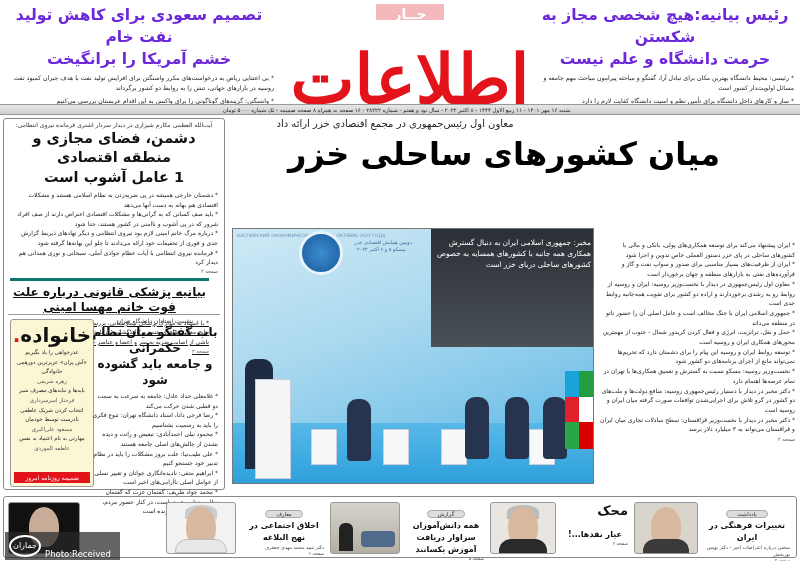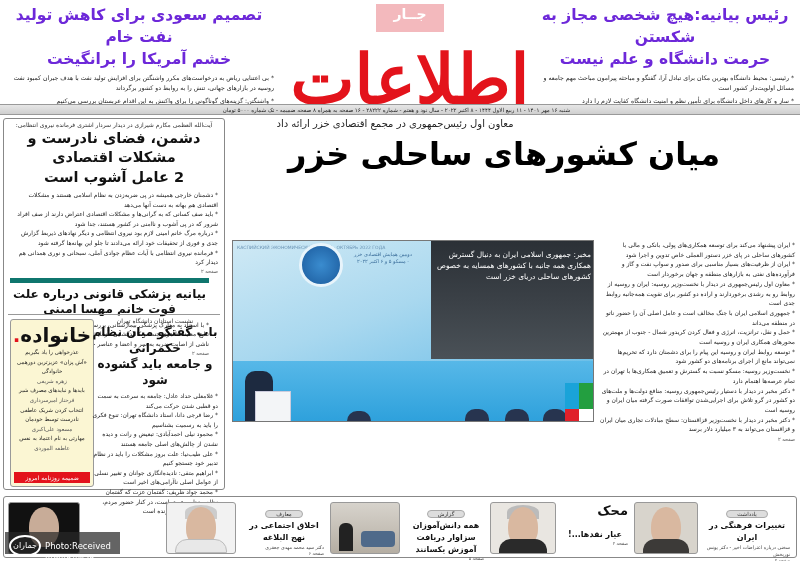--- a/index.html
+++ b/index.html
@@ -8,51 +8,51 @@
 
   
   .teaser { position: absolute; top: 4px; text-align: center; }
   .teaser h2 { font-family: "DejaVu Sans", sans-serif; font-weight: bold; font-size: 15.5px; line-height: 22px; color: #6d28d9; }
   .teaser .bul { font-size: 6.2px; line-height: 10px; text-align: right; margin-top: 3px; color: #222; }
   .teaser .pg { font-size: 5px; text-align: left; color: #444; margin-top: 2px; }
   .teaser-left { left: 4px; width: 270px; }
   .teaser-right { right: 6px; width: 258px; }
 
   .logo-wrap { position: absolute; left: 290px; top: 2px; width: 240px; height: 100px; }
-  .logo-tag { position: absolute; left: 86px; top: 2px; width: 68px; height: 28px; background: #f3b9bd; color: #fff; font-weight: bold; font-size: 14px; text-align: center; line-height: 20px; }
+  .logo-tag { position: absolute; left: 86px; top: 2px; width: 68px; height: 16px; background: #f3b9bd; color: #fff; font-weight: bold; font-size: 14px; text-align: center; line-height: 20px; }
   .logo-text { position: absolute; left: 0; top: 8px; width: 240px; text-align: center; font-family: "DejaVu Serif", serif; font-weight: bold; font-size: 68px; color: #e3131b; line-height: 90px; letter-spacing: -2px; margin-top: 24px; }
 
   .dateline { position: absolute; left: 0; top: 104px; width: 800px; height: 11px; background: linear-gradient(#e6e6e6,#cfcfcf); border-top: 1px solid #999; border-bottom: 1px solid #999; font-size: 5.5px; line-height: 10px; padding-right: 230px; color: #222; white-space: nowrap; overflow: hidden; }
 
   
   .main-kicker { position: absolute; right: 225px; top: 118px; width: 360px; text-align: center; font-size: 10px; color: #222; }
   .main-head { position: absolute; right: 6px; top: 132px; width: 580px; text-align: center; font-weight: bold; font-size: 32px; line-height: 44px; color: #000; }
 
   
   .left-col { position: absolute; left: 3px; top: 118px; width: 222px; height: 372px; border: 1px solid #888; border-radius: 3px; background: #fff; }
   .story1 { padding: 2px 6px 0 6px; text-align: center; }
   .story1 .kick { font-size: 6px; color: #333; }
   .story1 h3 { font-size: 14.5px; line-height: 19px; font-weight: bold; margin-top: 1px; }
   .bul-list { text-align: right; font-size: 6px; line-height: 9.6px; color: #222; margin-top: 3px; }
   .pg-ref { font-size: 5px; color: #555; text-align: right; margin-top: 1px; }
-  .story2 { border-top: 5px solid #0f766e; margin: 4px 15px 0 6px; padding-top: 4px; text-align: center; }
+  .story2 { border-top: 3px solid #0f766e; margin: 4px 15px 0 6px; padding-top: 4px; text-align: center; text-decoration: underline; }
   .story2 h3 { font-size: 12px; font-weight: bold; line-height: 15px; }
   .lower { position: absolute; top: 195px; left: 0; right: 0; bottom: 0; border-top: 1px solid #999; margin: 0 4px; }
   .family { position: absolute; left: 2px; top: 4px; width: 84px; height: 168px; border: 1px solid #999; border-radius: 3px; background: #fbf6d3; text-align: center; overflow: hidden; }
   .family .fl-logo { font-weight: bold; font-size: 20px; line-height: 26px; color: #111; margin-top: 2px; }
   .family .fl-logo span.dot { color: #e3131b; }
   .family .fl-items { font-size: 5.5px; line-height: 9.6px; color: #222; padding: 0 3px; }
   .family .fl-items .auth { color: #555; }
   .family .fl-foot { position: absolute; bottom: 3px; left: 3px; right: 3px; background: #e3131b; color: #fff; font-size: 6px; line-height: 11px; }
   .story3 { position: absolute; right: 2px; top: 2px; width: 126px; text-align: center; }
   .story3 .kick { font-size: 6px; color: #333; }
   .story3 h3 { font-size: 12px; font-weight: bold; line-height: 16px; }
 
   
-  .photo { position: absolute; left: 232px; top: 240px; width: 362px; height: 182px; border: 1px solid #777; overflow: hidden; background: linear-gradient(160deg,#cfe9f5 0%,#a9d8ef 40%,#7fc6ea 70%,#4ab2e4 100%); }
+  .photo { position: absolute; left: 232px; top: 228px; width: 362px; height: 256px; border: 1px solid #777; overflow: hidden; background: linear-gradient(160deg,#cfe9f5 0%,#a9d8ef 40%,#7fc6ea 70%,#4ab2e4 100%); }
   .photo .screen { position: absolute; left: 198px; top: 0; width: 164px; height: 118px; background: linear-gradient(#2b3036,#4a5157); }
   .photo .screen-text { position: absolute; right: 4px; top: 8px; width: 160px; color: #fff; font-size: 7.4px; line-height: 11px; text-align: right; }
   .photo .emblem { position: absolute; left: 66px; top: 2px; width: 44px; height: 44px; border-radius: 50%; background: radial-gradient(#3a8ccf,#1b5a9c); border: 3px solid #e8f4fb; }
   .photo .emblem-cap { position: absolute; left: 120px; top: 10px; font-size: 5px; color: #3a6d9a; width: 60px; line-height: 7px; text-align: center; }
   .photo .forum-cap { position: absolute; left: 4px; top: 4px; font-size: 4.5px; color: #6a93b4; line-height: 6px; direction: ltr; }
   .photo .stage { position: absolute; left: 0; right: 0; bottom: 0; height: 60px; background: linear-gradient(#57b8e8,#2ea1dc); }
   .photo .podium { position: absolute; left: 22px; top: 150px; width: 36px; height: 100px; background: #f3f5f7; border: 1px solid #ccd; }
   .photo .speaker { position: absolute; left: 12px; top: 130px; width: 28px; height: 110px; background: #1d2a40; border-radius: 10px 10px 0 0; }
   .photo .person { position: absolute; width: 24px; height: 62px; background: #27344f; border-radius: 10px 10px 4px 4px; }
   .photo .table { position: absolute; width: 26px; height: 36px; background: #f7f8fa; border: 1px solid #ccd; }
@@ -65,21 +65,21 @@
   .bottom { position: absolute; left: 3px; top: 496px; width: 794px; height: 62px; border: 1px solid #888; border-radius: 3px; }
   .card { position: absolute; top: 4px; height: 54px; text-align: center; }
   .card .label { display: inline-block; background: #ddd; border: 1px solid #aaa; border-radius: 6px; font-size: 5.5px; padding: 0 10px; color: #333; }
   .card h4 { font-size: 8px; line-height: 12px; font-weight: bold; }
   .card .sub { font-size: 4.8px; color: #444; line-height: 7px; text-align: right; }
   .card .pg { font-size: 4.5px; color: #555; text-align: right; }
   .thumb { position: absolute; top: 5px; height: 52px; border: 1px solid #999; border-radius: 3px; overflow: hidden; }
   .face { position: absolute; left: 50%; transform: translateX(-50%); top: 4px; width: 30px; height: 40px; border-radius: 50% 50% 45% 45%; background: #d9b8a0; }
   .hair-grey { position: absolute; left: 50%; transform: translateX(-50%); top: 2px; width: 32px; height: 14px; border-radius: 50% 50% 0 0; background: #bbb; }
   .shoulders { position: absolute; left: 8px; right: 8px; bottom: 0; height: 14px; border-radius: 12px 12px 0 0; }
-  .watermark { position: absolute; left: 5px; top: 532px; width: 115px; height: 22px; background: rgba(40,40,40,.72); color: #fff; font-size: 8.5px; line-height: 12px; padding: 8px 0 0 40px; direction: ltr; text-align: left; }
+  .watermark { position: absolute; left: 5px; top: 532px; width: 115px; height: 28px; background: rgba(40,40,40,.72); color: #fff; font-size: 8.5px; line-height: 12px; padding: 16px 0 0 40px; direction: ltr; text-align: left; }
   .wm-logo { position: absolute; left: 4px; top: 3px; width: 32px; height: 22px; border: 2px solid #fff; border-radius: 50%; font-size: 8px; text-align: center; line-height: 18px; color: #fff; }
 </style>
 </head>
 <body>
 
 <div class="teaser teaser-left">
   <h2>تصمیم سعودی برای کاهش تولید نفت خام</h2>
   <h2>خشم آمریکا را برانگیخت</h2>
   <div class="bul">* بی اعتنایی ریاض به درخواست‌های مکرر واشنگتن برای افزایش تولید نفت با هدف جبران کمبود نفت روسیه در بازارهای جهانی، تنش را به روابط دو کشور برگرداند</div>
   <div class="bul">* واشنگتن: گزینه‌های گوناگونی را برای واکنش به این اقدام عربستان بررسی می‌کنیم</div>
@@ -102,22 +102,22 @@
 <div class="dateline">شنبه ۱۶ مهر ۱۴۰۱ - ۱۱ ربیع الاول ۱۴۴۴ - ۸ اکتبر ۲۰۲۲ - سال نود و هفتم - شماره ۲۸۲۲۲ - ۱۶ صفحه به همراه ۸ صفحه ضمیمه - تک شماره ۵۰۰۰ تومان</div>
 
 <div class="main-kicker">معاون اول رئیس‌جمهوری در مجمع اقتصادی خزر ارائه داد</div>
 <div class="main-head">
   <div>میان کشورهای ساحلی خزر</div>
 </div>
 
 <div class="left-col">
   <div class="story1">
     <div class="kick">آیت‌الله العظمی مکارم شیرازی در دیدار سردار اشتری فرمانده نیروی انتظامی:</div>
-    <h3>دشمن، فضای نادرست و مشکلات اقتصادی</h3>
-    <h3>2 عامل آشوب است</h3>
+    <h3>دشمن، فضای مجازی و منطقه اقتصادی</h3>
+    <h3>1 عامل آشوب است</h3>
     <div class="bul-list">
       <div>* دشمنان خارجی همیشه در پی ضربه‌زدن به نظام اسلامی هستند و مشکلات اقتصادی هم بهانه به دست آنها می‌دهد</div>
       <div>* باید صف کسانی که به گرانی‌ها و مشکلات اقتصادی اعتراض دارند از صف افراد شرور که در پی آشوب و ناامنی در کشور هستند، جدا شود</div>
       <div>* درباره مرگ خانم امینی لازم بود نیروی انتظامی و دیگر نهادهای ذیربط گزارش جدی و فوری از تحقیقات خود ارائه می‌دادند تا جلو این بهانه‌ها گرفته شود</div>
       <div>* فرمانده نیروی انتظامی با آیات عظام جوادی آملی، سبحانی و نوری همدانی هم دیدار کرد</div>
     </div>
     <div class="pg-ref">صفحه ۲</div>
   </div>
   <div class="story2">
     <h3>بیانیه پزشکی قانونی درباره علت فوت خانم مهسا امینی</h3>

